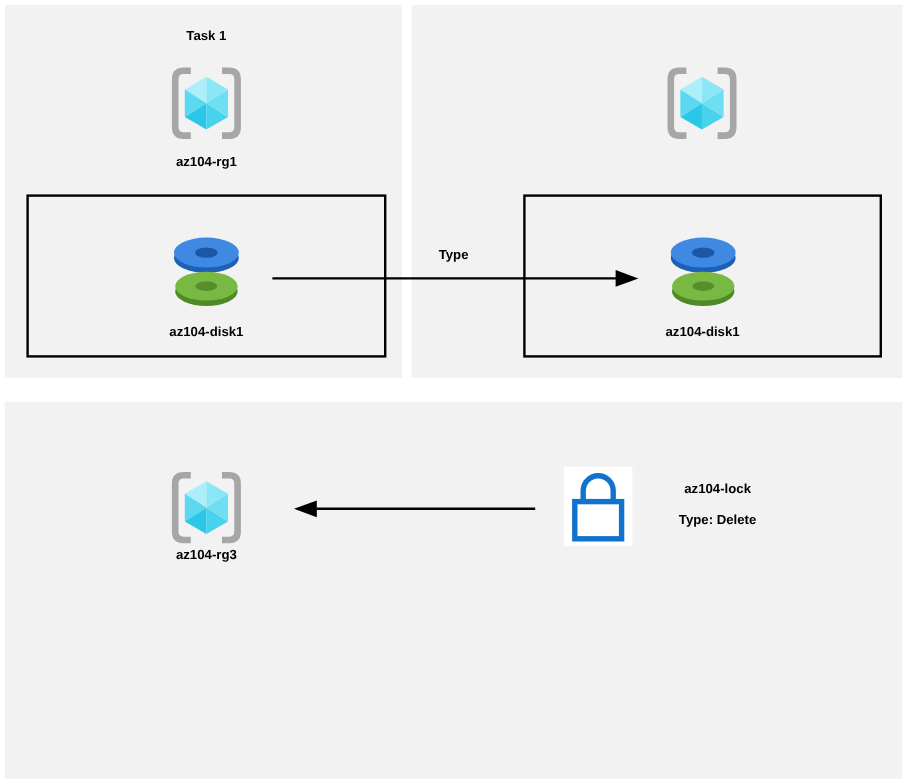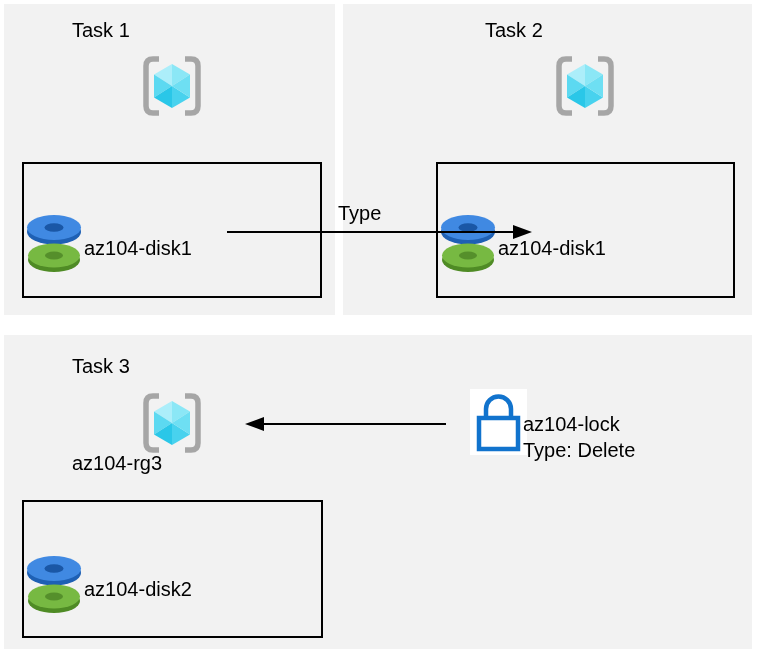--- a/index.html
+++ b/index.html
@@ -14,58 +14,58 @@
   }
   .panel {
     position: absolute;
     background: #f2f2f2;
   }
   #panel-task1 { left: 4px;   top: 4px;   width: 331px; height: 311px; }
   #panel-task2 { left: 343px; top: 4px;   width: 409px; height: 311px; }
   #panel-task3 { left: 4px;   top: 335px; width: 748px; height: 314px; }
 
   .task-title, .rg-label, .disk-label, .move-label, .lock-line {
-    font-weight: normal;
-    font-size: 20px;
+    font-weight: bold;
+    font-size: 11px;
     line-height: 22px;
-    text-align: left;
+    text-align: center;
     white-space: nowrap;
   }
   .task-title, .rg-label { position: absolute; width: 200px; }
 
   .icon-wrap { position: absolute; width: 60px; height: 62px; }
 
   .disk-box {
     position: absolute;
     border: 2px solid #000000;
     box-sizing: border-box;
     background: transparent;
     display: flex;
-    flex-direction: row;
+    flex-direction: column;
     align-items: center;
     padding-top: 32px;
   }
   .disk-box .disk-label { margin-top: 3px; }
 
   #move-label {
     position: absolute;
     left: 338px; top: 202px; width: 80px;
     z-index: 6;
   }
 
   #lock-card {
     position: absolute;
     left: 466px; top: 54px;
     width: 57px; height: 66px;
     background: #ffffff;
     display: flex; align-items: center; justify-content: center;
   }
   #lock-text {
     position: absolute;
-    left: 519px; top: 76px; width: 150px;
+    left: 519px; top: 60px; width: 150px;
     text-align: center;
   }
   .lock-line { line-height: 26px; }
 
   #arrows-overlay {
     position: absolute;
     left: 0; top: 0;
     width: 757px; height: 653px;
     z-index: 5;
     pointer-events: none;
@@ -85,38 +85,38 @@
         <path d="M43 4 H49 Q56 4 56 11 V51 Q56 58 49 58 H43" fill="none" stroke="#a6a6a6" stroke-width="5.5"></path>
         <polygon points="30,9 12,19.5 30,31" fill="#aceefa"></polygon>
         <polygon points="30,9 48,19.5 30,31" fill="#8be7f6"></polygon>
         <polygon points="12,19.5 12,42.5 30,31" fill="#5cd9f1"></polygon>
         <polygon points="12,42.5 30,53 30,31" fill="#2ac7e8"></polygon>
         <polygon points="30,53 48,42.5 30,31" fill="#48d2ee"></polygon>
         <polygon points="48,42.5 48,19.5 30,31" fill="#6edff3"></polygon>
       </svg>
     </div>
 
+    <div class="rg-label" style="left:68px; top:120px;">az104-rg1</div>
 
     <div class="disk-box" style="left:18px; top:158px; width:300px; height:136px;">
       <span>
         <svg width="60" height="62" viewBox="0 0 60 62">
           <ellipse cx="30" cy="19" rx="27" ry="12.5" fill="#1e60b4"></ellipse>
           <ellipse cx="30" cy="14.5" rx="27" ry="12.5" fill="#4089e2"></ellipse>
           <ellipse cx="30" cy="14.5" rx="9.5" ry="4.3" fill="#1a57a6"></ellipse>
           <ellipse cx="30" cy="47" rx="26" ry="12" fill="#4f8b25"></ellipse>
           <ellipse cx="30" cy="42.5" rx="26" ry="12" fill="#77b942"></ellipse>
           <ellipse cx="30" cy="42.5" rx="9" ry="4" fill="#558f2b"></ellipse>
         </svg>
       </span>
       <div class="disk-label">az104-disk1</div>
     </div>
   </div>
 
   <div class="panel" id="panel-task2">
-    <div class="task-title" style="left:142px; top:15px;">Task 2</div>
 
     <div class="icon-wrap" style="left:212px; top:51px;">
       <svg width="60" height="62" viewBox="0 0 60 62">
         <path d="M17 4 H11 Q4 4 4 11 V51 Q4 58 11 58 H17" fill="none" stroke="#a6a6a6" stroke-width="5.5"></path>
         <path d="M43 4 H49 Q56 4 56 11 V51 Q56 58 49 58 H43" fill="none" stroke="#a6a6a6" stroke-width="5.5"></path>
         <polygon points="30,9 12,19.5 30,31" fill="#aceefa"></polygon>
         <polygon points="30,9 48,19.5 30,31" fill="#8be7f6"></polygon>
         <polygon points="12,19.5 12,42.5 30,31" fill="#5cd9f1"></polygon>
         <polygon points="12,42.5 30,53 30,31" fill="#2ac7e8"></polygon>
         <polygon points="30,53 48,42.5 30,31" fill="#48d2ee"></polygon>
@@ -134,50 +134,36 @@
           <ellipse cx="30" cy="47" rx="26" ry="12" fill="#4f8b25"></ellipse>
           <ellipse cx="30" cy="42.5" rx="26" ry="12" fill="#77b942"></ellipse>
           <ellipse cx="30" cy="42.5" rx="9" ry="4" fill="#558f2b"></ellipse>
         </svg>
       </span>
       <div class="disk-label">az104-disk1</div>
     </div>
   </div>
 
   <div class="panel" id="panel-task3">
-    <div class="task-title" style="left:68px; top:20px;">Task 3</div>
 
     <div class="icon-wrap" style="left:138px; top:57px;">
       <svg width="60" height="62" viewBox="0 0 60 62">
         <path d="M17 4 H11 Q4 4 4 11 V51 Q4 58 11 58 H17" fill="none" stroke="#a6a6a6" stroke-width="5.5"></path>
         <path d="M43 4 H49 Q56 4 56 11 V51 Q56 58 49 58 H43" fill="none" stroke="#a6a6a6" stroke-width="5.5"></path>
         <polygon points="30,9 12,19.5 30,31" fill="#aceefa"></polygon>
         <polygon points="30,9 48,19.5 30,31" fill="#8be7f6"></polygon>
         <polygon points="12,19.5 12,42.5 30,31" fill="#5cd9f1"></polygon>
         <polygon points="12,42.5 30,53 30,31" fill="#2ac7e8"></polygon>
         <polygon points="30,53 48,42.5 30,31" fill="#48d2ee"></polygon>
         <polygon points="48,42.5 48,19.5 30,31" fill="#6edff3"></polygon>
       </svg>
     </div>
 
     <div class="rg-label" style="left:68px; top:117px;">az104-rg3</div>
 
-    <div class="disk-box" style="left:18px; top:165px; width:301px; height:138px; padding-top:36px;">
-      <span>
-        <svg width="60" height="62" viewBox="0 0 60 62">
-          <ellipse cx="30" cy="19" rx="27" ry="12.5" fill="#1e60b4"></ellipse>
-          <ellipse cx="30" cy="14.5" rx="27" ry="12.5" fill="#4089e2"></ellipse>
-          <ellipse cx="30" cy="14.5" rx="9.5" ry="4.3" fill="#1a57a6"></ellipse>
-          <ellipse cx="30" cy="47" rx="26" ry="12" fill="#4f8b25"></ellipse>
-          <ellipse cx="30" cy="42.5" rx="26" ry="12" fill="#77b942"></ellipse>
-          <ellipse cx="30" cy="42.5" rx="9" ry="4" fill="#558f2b"></ellipse>
-        </svg>
-      </span>
-      <div class="disk-label">az104-disk2</div>
-    </div>
 
     <div id="lock-card">
       <svg width="57" height="66" viewBox="0 0 57 66">
         <path d="M16 33 V20 a12.5 12.5 0 0 1 25 0 V33" fill="none" stroke="#1173cd" stroke-width="4.5"></path>
         <rect x="9" y="29" width="39" height="31" fill="#ffffff" stroke="#1173cd" stroke-width="4.5"></rect>
       </svg>
     </div>
     <div id="lock-text">
       <div class="lock-line">az104-lock</div>
       <div class="lock-line">Type: Delete</div>

